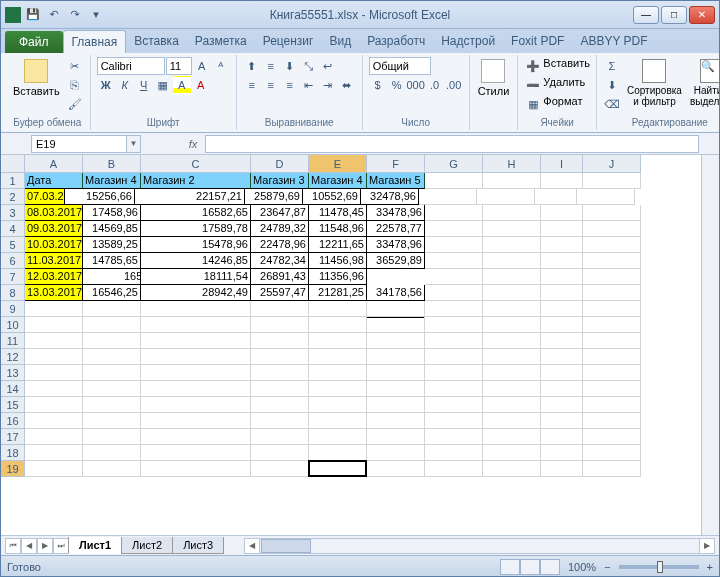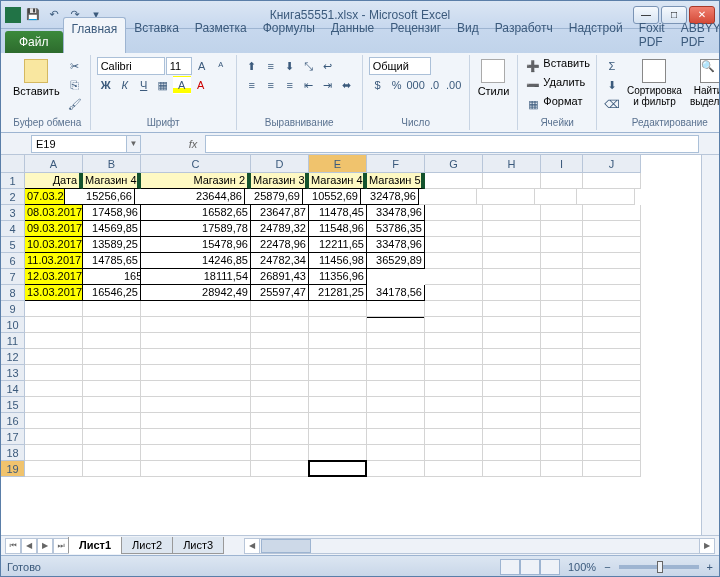--- a/index.html
+++ b/index.html
@@ -38,21 +38,21 @@
 .col-headers { position: absolute; left: 24px; top: 0; height: 18px; display: flex; }
 .col-h { background: #e8edf4; border-right: 1px solid #b8c6d9; border-bottom: 1px solid #b8c6d9; text-align: center; line-height: 18px; font-size: 11px; color: #3b5a7c; }
 .col-h.sel { background: #f0c36d; }
 .row-headers { position: absolute; left: 0; top: 18px; width: 24px; }
 .row-h { height: 16px; background: #e8edf4; border-right: 1px solid #b8c6d9; border-bottom: 1px solid #b8c6d9; text-align: center; line-height: 16px; font-size: 11px; color: #3b5a7c; }
 .row-h.sel { background: #f0c36d; }
 .grid { position: absolute; left: 24px; top: 18px; }
 .grid-row { display: flex; height: 16px; }
 .cell { border-right: 1px solid #d4d4d4; border-bottom: 1px solid #d4d4d4; padding: 0 2px; line-height: 15px; font-size: 11px; overflow: hidden; white-space: nowrap; }
 .cell.data-border { border-right: 1px solid #000; border-bottom: 1px solid #000; }
-.cell.hdr { background: #fef9c3; color: #000; border-right: 4px solid #14532d; border-bottom: 1px solid #000; text-align: right; }
+.cell.hdr { background: #7dd3fc; color: #000; border-right: 1px solid #14532d; border-bottom: 1px solid #000; }
 .cell.date { background: #ffff00; border-right: 1px solid #000; border-bottom: 1px solid #000; }
 .cell.num { text-align: right; }
 .active-cell { position: absolute; border: 2px solid #000; pointer-events: none; }
 .vscroll { position: absolute; right: 0; top: 0; width: 18px; height: 100%; background: #eef2f8; border-left: 1px solid #b8c6d9; }
 .sheet-tabs { height: 20px; background: #eef2f8; border-top: 1px solid #b8c6d9; display: flex; align-items: center; padding: 0 4px; }
 .nav-arrows { display: flex; gap: 0; }
 .nav-arrow { width: 16px; height: 16px; border: 1px solid #b8c6d9; background: #fff; font-size: 8px; display: flex; align-items: center; justify-content: center; color: #666; }
 .sheet-tab { padding: 2px 10px; background: #fff; border: 1px solid #999; border-top: none; font-size: 11px; margin-left: -1px; position: relative; }
 .sheet-tab.active { background: #fff; font-weight: bold; border-bottom-color: #fff; }
 .sheet-tab.inactive { background: #dde6f0; }
@@ -83,22 +83,20 @@
     <div class="win-btn close">✕</div>
   </div>
 </div>
 
 <div class="ribbon-tabs">
   <div class="file-tab">Файл</div>
   <div id="tabs-container" style="display: flex;">
       <div class="tab active">Главная</div>
       <div class="tab">Вставка</div>
       <div class="tab">Разметка</div>
-      <div class="tab">Формулы</div>
-      <div class="tab">Данные</div>
       <div class="tab">Рецензиг</div>
       <div class="tab">Вид</div>
       <div class="tab">Разработч</div>
       <div class="tab">Надстрой</div>
       <div class="tab">Foxit PDF</div>
       <div class="tab">ABBYY PDF</div>
     </div>
 
 </div>
 
@@ -269,21 +267,21 @@
         <div class="cell hdr" style="width: 58px;">Магазин 4</div>
         <div class="cell hdr" style="width: 58px;">Магазин 5</div>
         <div class="cell" style="width: 58px;"></div>
         <div class="cell" style="width: 58px;"></div>
         <div class="cell" style="width: 42px;"></div>
         <div class="cell" style="width: 58px;"></div>
       </div>
       <div class="grid-row">
         <div class="cell date" style="width: 40px;">07.03.2017</div>
         <div class="cell data-border num" style="width: 70px;">15256,66</div>
-        <div class="cell data-border num" style="width: 110px;">23644,86</div>
+        <div class="cell data-border num" style="width: 110px;">22157,21</div>
         <div class="cell data-border num" style="width: 58px;">25879,69</div>
         <div class="cell data-border num" style="width: 58px;">10552,69</div>
         <div class="cell data-border num" style="width: 58px;">32478,96</div>
         <div class="cell" style="width: 58px;"></div>
         <div class="cell" style="width: 58px;"></div>
         <div class="cell" style="width: 42px;"></div>
         <div class="cell" style="width: 58px;"></div>
       </div>
       <div class="grid-row">
         <div class="cell date" style="width: 58px;">08.03.2017</div>
@@ -296,21 +294,21 @@
         <div class="cell" style="width: 58px;"></div>
         <div class="cell" style="width: 42px;"></div>
         <div class="cell" style="width: 58px;"></div>
       </div>
       <div class="grid-row">
         <div class="cell date" style="width: 58px;">09.03.2017</div>
         <div class="cell data-border num" style="width: 58px;">14569,85</div>
         <div class="cell data-border num" style="width: 110px;">17589,78</div>
         <div class="cell data-border num" style="width: 58px;">24789,32</div>
         <div class="cell data-border num" style="width: 58px;">11548,96</div>
-        <div class="cell data-border num" style="width: 58px;">53786,35</div>
+        <div class="cell data-border num" style="width: 58px;">22578,77</div>
         <div class="cell" style="width: 58px;"></div>
         <div class="cell" style="width: 58px;"></div>
         <div class="cell" style="width: 42px;"></div>
         <div class="cell" style="width: 58px;"></div>
       </div>
       <div class="grid-row">
         <div class="cell date" style="width: 58px;">10.03.2017</div>
         <div class="cell data-border num" style="width: 58px;">13589,25</div>
         <div class="cell data-border num" style="width: 110px;">15478,96</div>
         <div class="cell data-border num" style="width: 58px; text-align: right;">22478,96</div>

